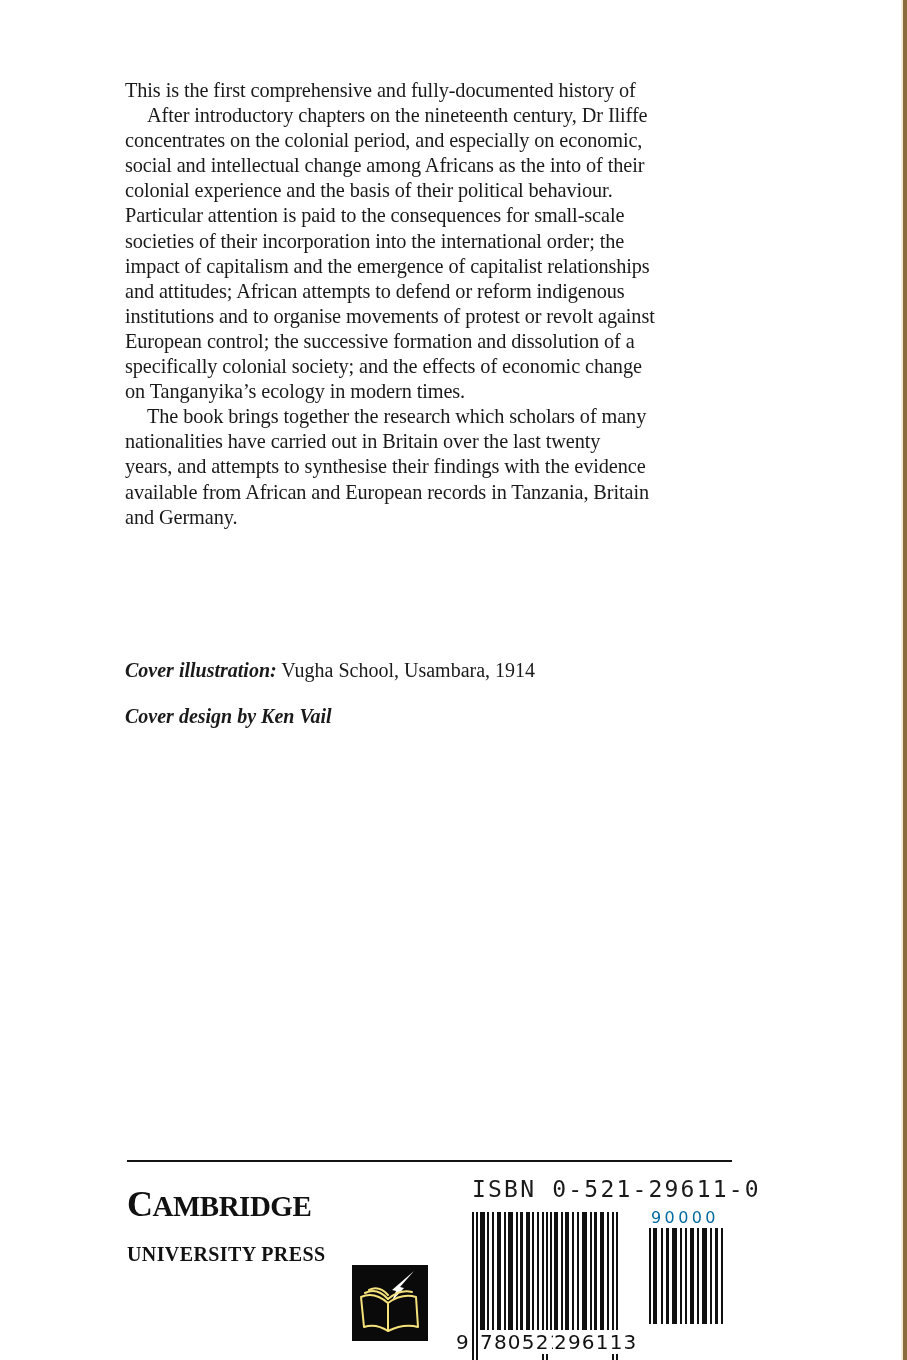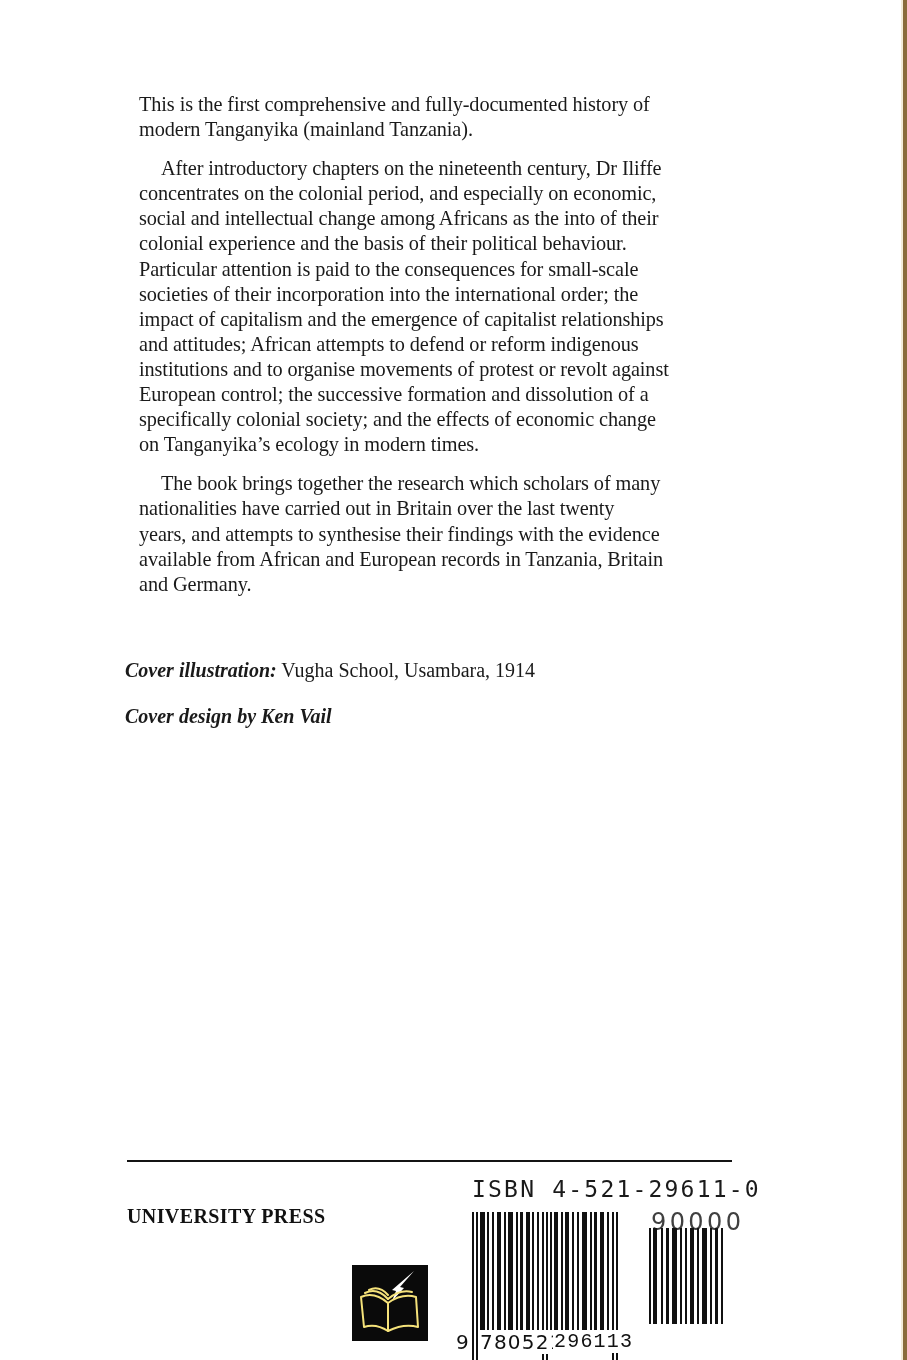--- a/index.html
+++ b/index.html
@@ -34,21 +34,21 @@
     .blurb {
       position: absolute;
       left: 125px;
       top: 78px;
       width: 620px;
       font-size: 20.3px;
       line-height: 25.1px;
       letter-spacing: -0.1px;
     }
     .blurb p {
-      margin: 14px;
+      margin: 0;
     }
     .blurb .line {
       display: block;
       white-space: nowrap;
     }
     .blurb .indent {
       padding-left: 22px;
     }
     .credits {
       position: absolute;
@@ -120,55 +120,54 @@
       left: 647px;
       top: 1228px;
       width: 80px;
       height: 96px;
     }
     .addon-digits {
       position: absolute;
       left: 651px;
       top: 1208px;
       font-family: "DejaVu Sans", "Liberation Sans", sans-serif;
-      font-size: 24px;
+      font-size: 16px;
       letter-spacing: 3.4px;
-      color: #404040;
+      color: #0369a1;
     }
     .ean-prefix {
       position: absolute;
       left: 456px;
       top: 1330px;
       font-family: "DejaVu Sans", "Liberation Sans", sans-serif;
       font-size: 20px;
       color: #111;
     }
     .ean-left, .ean-right {
       position: absolute;
       top: 1330px;
       font-family: "DejaVu Sans", "Liberation Sans", sans-serif;
       font-size: 20px;
       letter-spacing: 1.2px;
       color: #111;
       background: #fff;
       padding: 0 1px;
     }
     .ean-left { left: 479px; }
-    .ean-right { left: 553px; font-family: Liberation Mono, monospace; }
+    .ean-right { left: 553px; }
   </style>
 </head>
 <body>
 
 <div class="spine-edge-light"></div>
 <div class="spine-edge"></div>
 
 <div class="blurb">
   <p>
     <span class="line">This is the first comprehensive and fully-documented history of</span>
-    <span class="line">modern Tanganyika (mainland Tanzania).</span>
   </p>
   <p>
     <span class="line indent">After introductory chapters on the nineteenth century, Dr Iliffe</span>
     <span class="line">concentrates on the colonial period, and especially on economic,</span>
     <span class="line">social and intellectual change among Africans as the into of their</span>
     <span class="line">colonial experience and the basis of their political behaviour.</span>
     <span class="line">Particular attention is paid to the consequences for small-scale</span>
     <span class="line">societies of their incorporation into the international order; the</span>
     <span class="line">impact of capitalism and the emergence of capitalist relationships</span>
     <span class="line">and attitudes; African attempts to defend or reform indigenous</span>
@@ -191,39 +190,40 @@
   <span>Vugha School, Usambara, 1914</span>
 </div>
 
 <div class="credits credit-design">
   <span class="label-italic">Cover design by Ken Vail</span>
 </div>
 
 <div class="rule"></div>
 
 <div class="publisher">
+  <span class="publisher-name"><span>C</span><span class="small-caps">AMBRIDGE</span></span>
   <span class="publisher-sub">UNIVERSITY PRESS</span>
 </div>
 
 <div class="logo">
   <svg width="76" height="76" viewBox="0 0 76 76" xmlns="http://www.w3.org/2000/svg">
 
     <path d="M62 6 L48 22 L52 23 L40 36 L44 26 L40 25 Z" fill="#ffffff"></path>
 
     <g fill="none" stroke="#f5e27a" stroke-width="2" stroke-linecap="round" stroke-linejoin="round">
       <path d="M9 32 Q22 26 36 38 L36 66 Q24 58 12 62 Z"></path>
       <path d="M36 38 Q50 28 64 32 L66 62 Q52 58 36 66"></path>
       <path d="M13 28 Q25 22 36 34"></path>
       <path d="M17 25 Q27 20 36 30"></path>
       <path d="M36 34 Q48 24 60 27"></path>
     </g>
   </svg>
 </div>
 
-<div class="isbn-text">ISBN 4-521-29611-0</div>
+<div class="isbn-text">ISBN 0-521-29611-0</div>
 
 <svg class="barcode-main" viewBox="0 0 160 148" xmlns="http://www.w3.org/2000/svg">
   <g fill="#111">
     <rect x="0" y="0" width="2" height="148"></rect>
     <rect x="4" y="0" width="2" height="148"></rect>
     <rect x="8" y="0" width="5" height="122"></rect>
     <rect x="15" y="0" width="2" height="122"></rect>
     <rect x="20" y="0" width="2" height="122"></rect>
     <rect x="25" y="0" width="4" height="122"></rect>
     <rect x="32" y="0" width="2" height="122"></rect>

